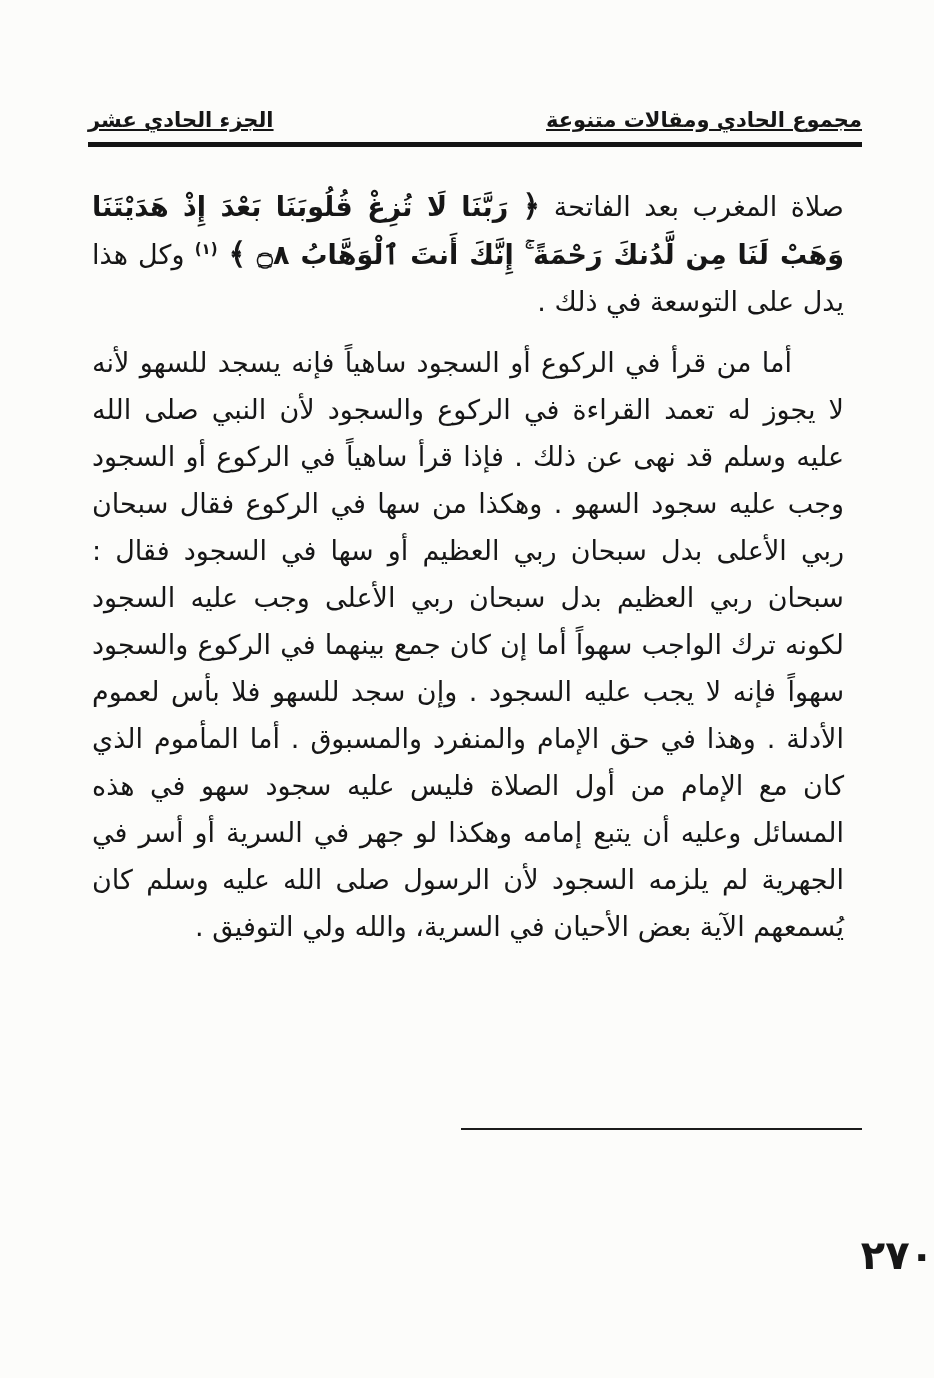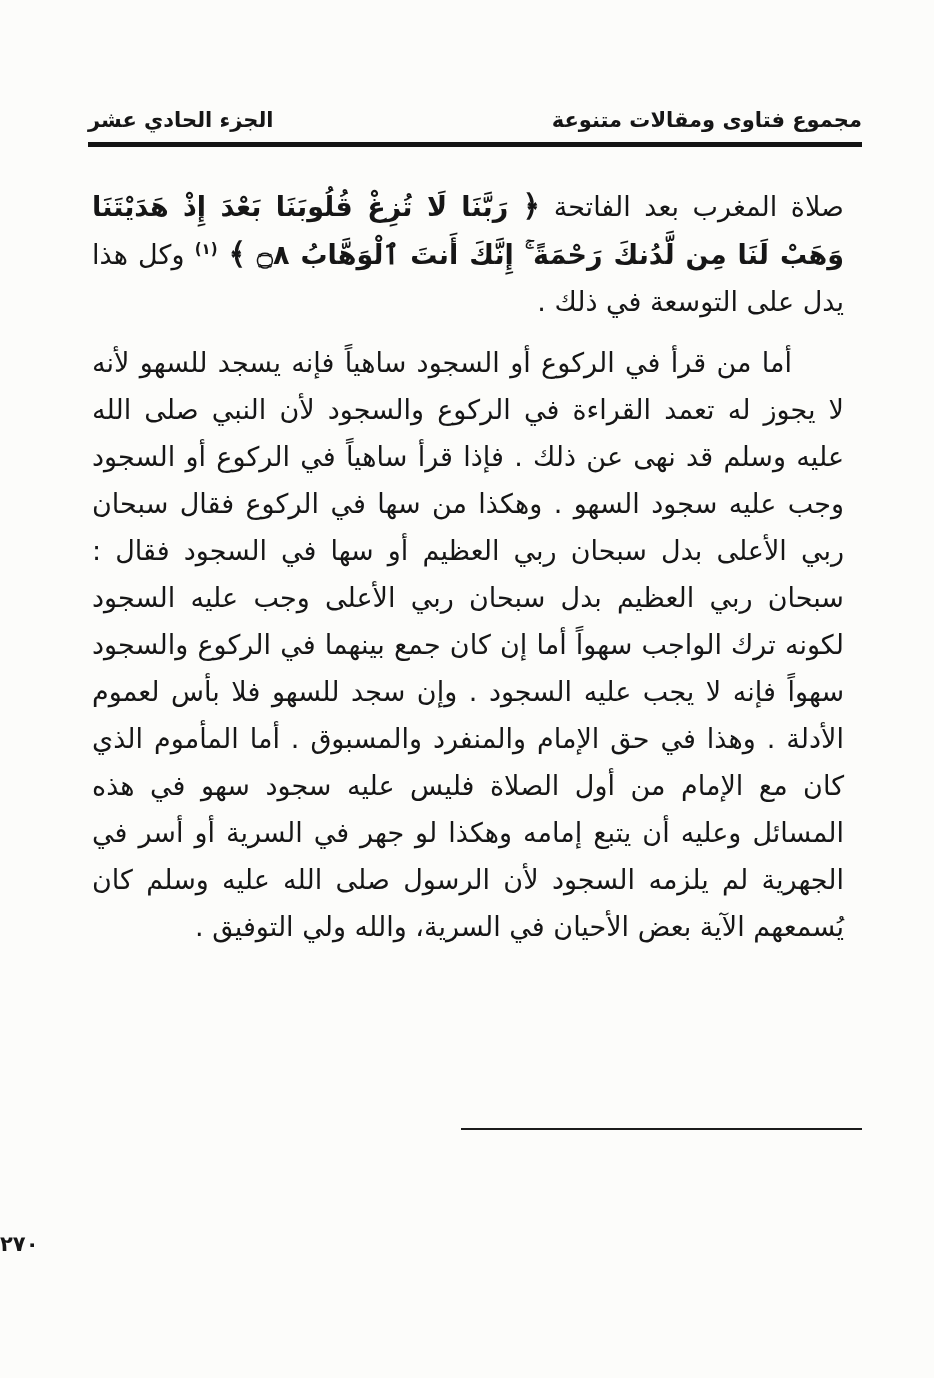--- a/index.html
+++ b/index.html
@@ -30,20 +30,21 @@
     display: flex;
     justify-content: space-between;
     align-items: flex-end;
     font-size: 21px;
     font-weight: bold;
     padding-bottom: 10px;
     border-bottom: 5px solid #141414;
   }
   .header .title {
     white-space: nowrap;
+    text-decoration: underline;
   }
   .content {
     position: absolute;
     top: 182px;
     right: 90px;
     left: 92px;
     font-size: 27px;
     line-height: 47px;
     text-align: justify;
     text-justify: inter-word;
@@ -86,33 +87,33 @@
     color: #161616;
   }
   .footnote .fn-marker {
     margin-left: 18px;
   }
   .page-number {
     position: absolute;
     top: 1232px;
     left: 0;
     right: 0;
-    text-align: left;
-    font-size: 21px;
+    text-align: right;
+    font-size: 40px;
     font-weight: bold;
     letter-spacing: 2px;
   }
 </style>
 </head>
 <body>
 
 <div class="page">
 
   <div class="header">
-    <span class="title">مجموع فتاوى ومقالات متنوعة</span>
+    <span class="title">مجموع الحادي ومقالات متنوعة</span>
     <span class="title">الجزء الحادي عشر</span>
   </div>
 
   <div class="content">
 
     <p class="para">
       <span>صلاة المغرب بعد الفاتحة</span>
       <span class="verse">
         <span class="bracket">﴿</span>
         <span>رَبَّنَا لَا تُزِغْ قُلُوبَنَا بَعْدَ إِذْ هَدَيْتَنَا وَهَبْ لَنَا مِن لَّدُنكَ رَحْمَةً ۚ إِنَّكَ أَنتَ ٱلْوَهَّابُ</span>

